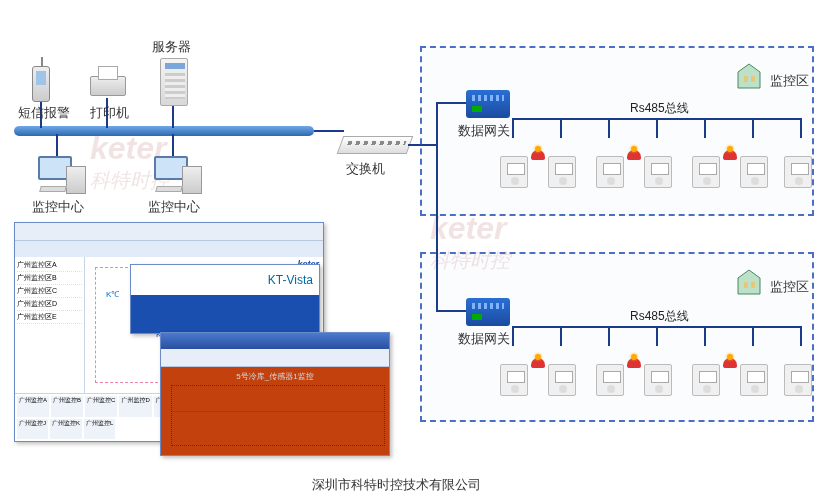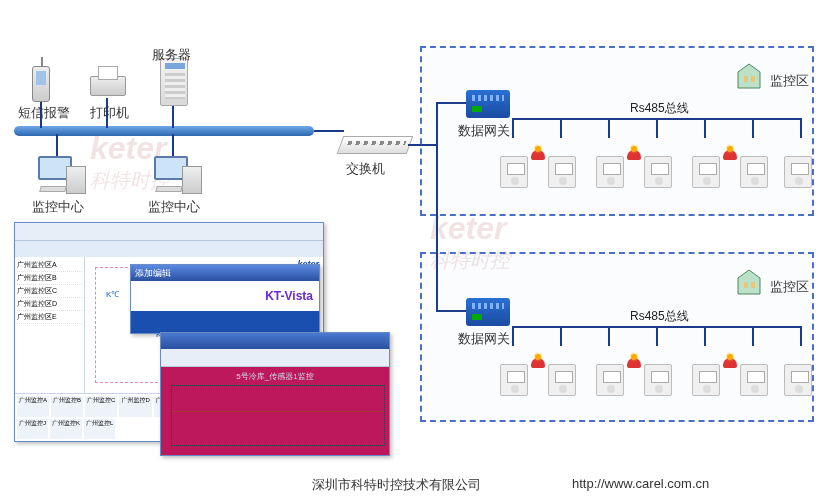--- a/index.html
+++ b/index.html
@@ -49,27 +49,27 @@
 .screenshot .titlebar{height:16px;background:linear-gradient(#3a6ad0,#2a4fa0);color:#fff;font-size:9px;line-height:16px;padding:0 4px}
 .screenshot .toolbar{height:18px;background:#e8eef8;border-bottom:1px solid #b8c8e0}
 .screenshot .body{position:absolute;top:34px;bottom:0;left:0;right:0}
 .mini1 .sidebar{position:absolute;left:0;top:0;width:70px;bottom:48px;background:#fff;border-right:1px solid #c8d4e8;font-size:7px;padding:2px}
 .mini1 .sidebar div{padding:1px 0;border-bottom:1px dotted #dde}
 .mini1 .map{position:absolute;left:70px;top:0;right:0;bottom:48px;background:#fff}
 .mini1 .bottombar{position:absolute;left:0;right:0;bottom:0;height:48px;background:#fff;border-top:1px solid #c8d4e8;font-size:6px;padding:2px;display:flex;flex-wrap:wrap;gap:2px}
 .mini1 .bottombar span{background:#eef3fa;padding:0 2px}
 .mini2{background:#0a1a2a}
 .mini2 .titlebar{background:linear-gradient(#4a7ad0,#2a4fa0)}
-.mini2 .chart{position:absolute;top:34px;left:0;right:0;bottom:0;background:#be185d}
+.mini2 .chart{position:absolute;top:34px;left:0;right:0;bottom:0;background:#c2410c}
 .mini2 .chart:before{content:"";position:absolute;left:10px;right:4px;top:50%;height:1px;background:#a33}
 .mini2 .chart:after{content:"";position:absolute;left:10px;right:4px;top:20%;bottom:10%;border:1px dotted #244}
 .mini3{background:#1a4fb0}
 .mini3 .titlebar{background:linear-gradient(#5a8ae0,#2a4fa0)}
 .mini3 .content{padding:8px;color:#fff;font-size:9px}
-.mini3 .logo{color:#6d28d9;font-weight:bold;font-size:12px;text-align:right;padding:8px 6px;background:#fff}
+.mini3 .logo{color:#0369a1;font-weight:normal;font-size:12px;text-align:right;padding:8px 6px;background:#fff}
 </style>
 </head>
 <body>
 
 <div class="canvas">
 
 
   <div class="watermark" style="left:90px;top:130px">
     <span class="en">keter</span><span class="cn">科特时控</span>
   </div>
@@ -82,21 +82,21 @@
   <div class="phone device" style="left:32px;top:66px"></div>
   <div class="vline" style="left:40px;top:102px;height:26px"></div>
   <div class="label" style="left:18px;top:104px">短信报警</div>
 
   <div class="printer device" style="left:88px;top:66px"></div>
   <div class="vline" style="left:106px;top:98px;height:30px"></div>
   <div class="label" style="left:90px;top:104px">打印机</div>
 
   <div class="server device" style="left:160px;top:58px"></div>
   <div class="vline" style="left:172px;top:106px;height:22px"></div>
-  <div class="label" style="left:152px;top:46px">服务器</div>
+  <div class="label" style="left:152px;top:38px">服务器</div>
 
   <div class="pc device" style="left:36px;top:156px">
       <div class="mon"></div>
       <div class="box"></div>
       <div class="kb"></div>
     </div>
   <div class="vline" style="left:56px;top:134px;height:22px"></div>
   <div class="label" style="left:32px;top:198px">监控中心</div>
 
   <div class="pc device" style="left:152px;top:156px">
@@ -209,29 +209,27 @@
           <span>广州监控H</span>
           <span>广州监控I</span>
           <span>广州监控J</span>
           <span>广州监控K</span>
           <span>广州监控L</span>
       </div>
     </div>
   </div>
 
   <div class="screenshot mini3" style="left:130px;top:264px;width:190px;height:70px">
-    <div class="titlebar">添加编辑</div>
     <div class="logo">KT-Vista</div>
     <div class="content"></div>
   </div>
 
   <div class="screenshot mini2" style="left:160px;top:332px;width:230px;height:124px">
     <div class="titlebar"></div>
     <div class="toolbar"></div>
     <div class="chart">
       <div style="position:absolute;top:4px;left:0;right:0;text-align:center;color:#cde;font-size:8px">5号冷库_传感器1监控</div>
     </div>
   </div>
 
   <div class="footer" style="left:312px;top:476px">深圳市科特时控技术有限公司</div>
-  <div class="footer" style="left:572px;top:476px">http://www.carel.com.cn</div>
 
 </div>
 
 </body></html>

